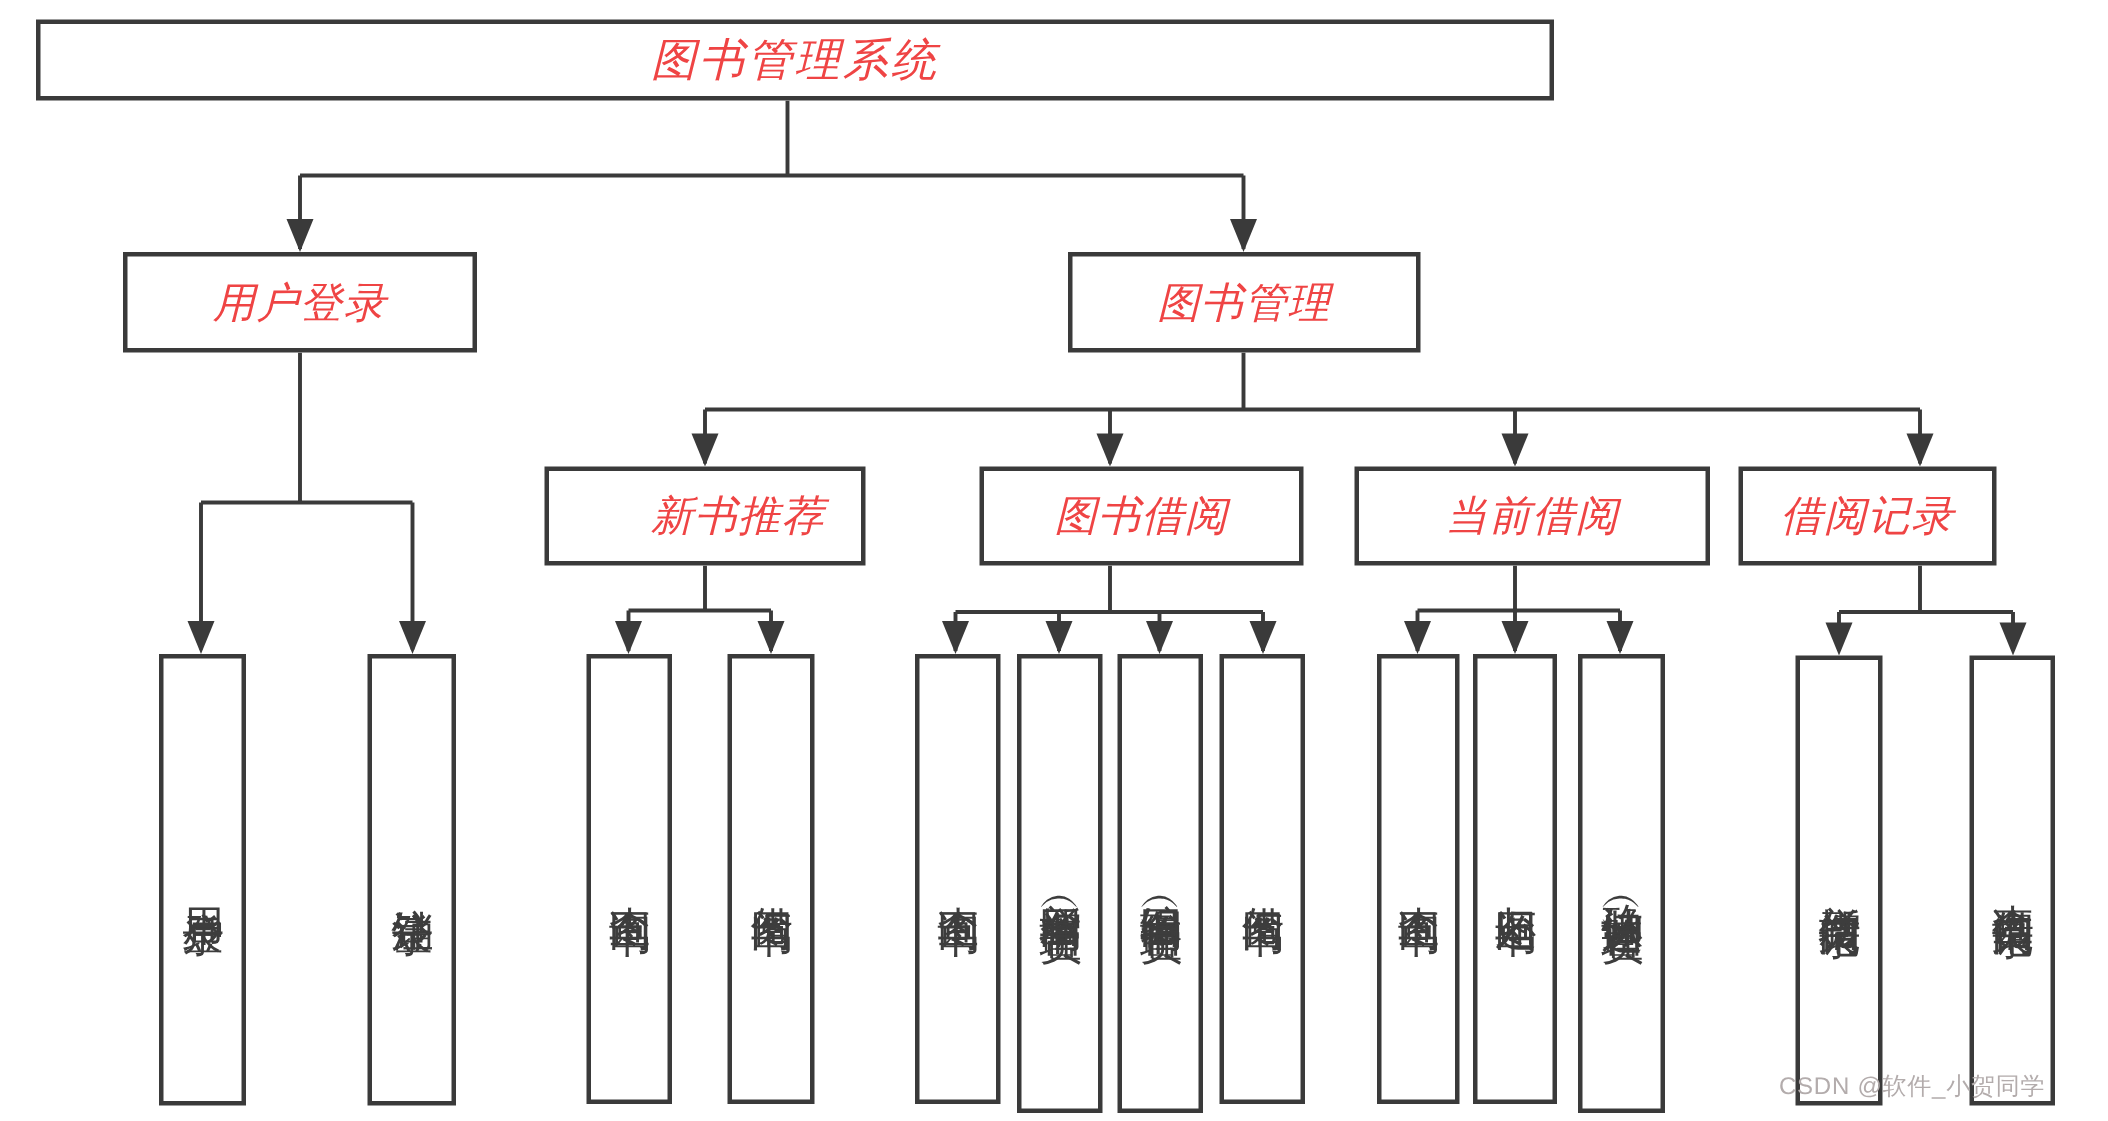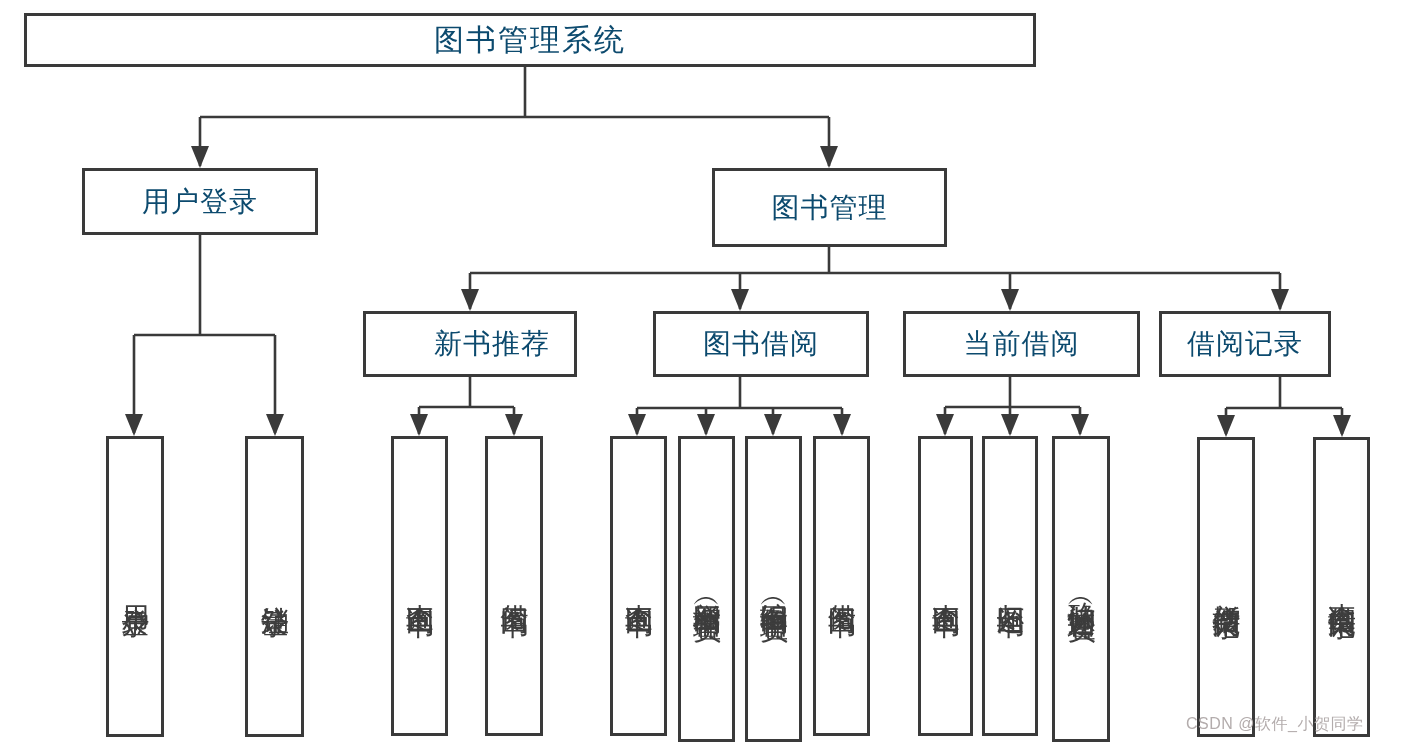--- a/index.html
+++ b/index.html
@@ -20,23 +20,24 @@
   .hbox {
     position: absolute;
     box-sizing: border-box;
     border: 3px solid #3a3a3a;
     background: #ffffff;
     display: flex;
     align-items: center;
     justify-content: center;
     font-size: 28px;
     letter-spacing: 1px;
-    color: #0c4a6e;
+    color: #ef4444;
     z-index: 2;
     white-space: nowrap;
+    font-style: italic;
   }
   .hbox.root { font-size: 30px; letter-spacing: 2px; }
   .vbox {
     position: absolute;
     box-sizing: border-box;
     border: 3px solid #3a3a3a;
     background: #ffffff;
     display: flex;
     align-items: center;
     justify-content: center;
@@ -118,21 +119,21 @@
     </g>
   </svg>
 
   <div class="hbox root" style="left:24px; top:13px; width:1012px; height:54px;">
     <span>图书管理系统</span>
   </div>
 
   <div class="hbox" style="left:82px; top:168px; width:236px; height:67px;">
     <span>用户登录</span>
   </div>
-  <div class="hbox" style="left:712px; top:168px; width:235px; height:79px;">
+  <div class="hbox" style="left:712px; top:168px; width:235px; height:67px;">
     <span>图书管理</span>
   </div>
 
   <div class="hbox" style="left:363px; top:311px; width:214px; height:66px;padding-left:44px;">
     <span>新书推荐</span>
   </div>
   <div class="hbox" style="left:653px; top:311px; width:216px; height:66px;">
     <span>图书借阅</span>
   </div>
   <div class="hbox" style="left:903px; top:311px; width:237px; height:66px;">

